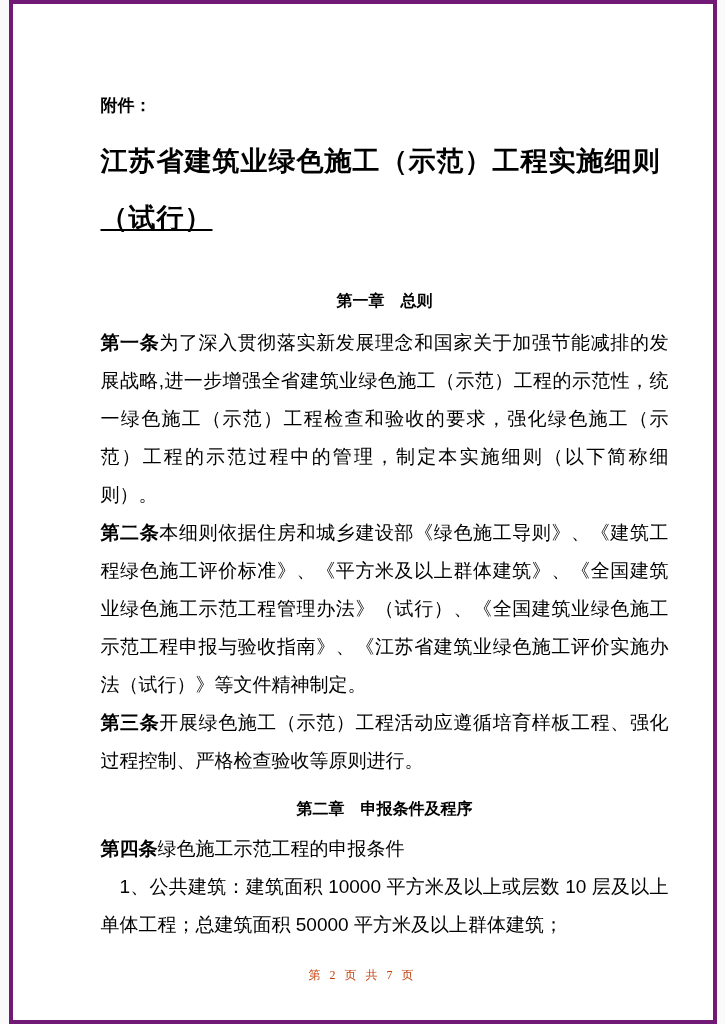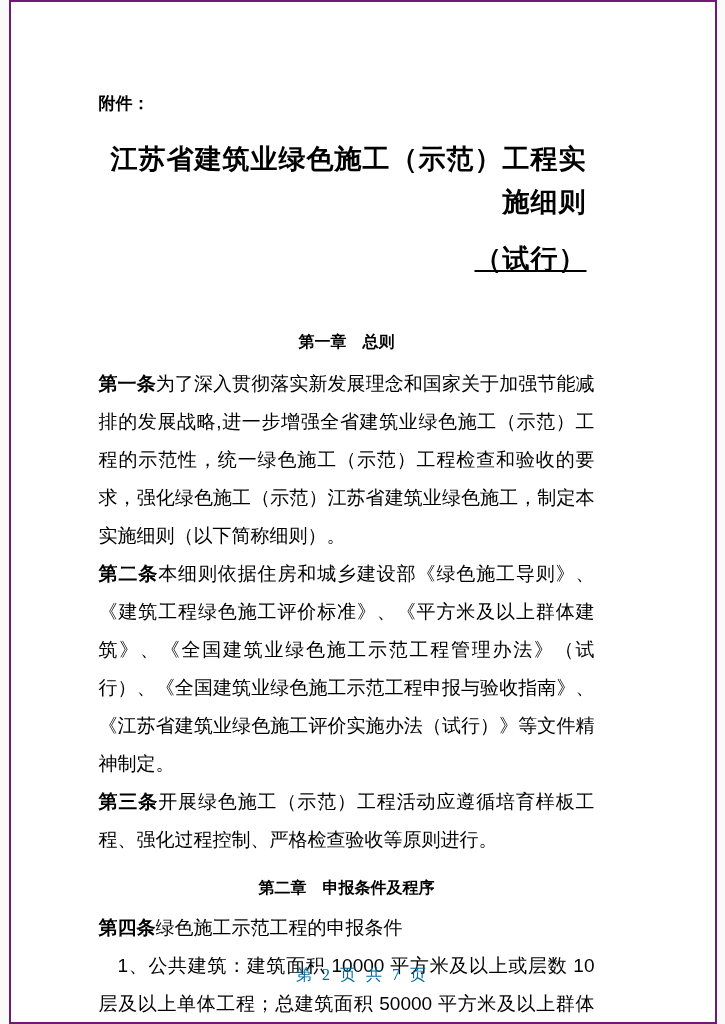--- a/index.html
+++ b/index.html
@@ -6,40 +6,40 @@
     margin: 0;
     padding: 0;
     background: #fafafa;
   }
   .page {
     position: relative;
     width: 708px;
     height: 1024px;
     margin: 0 auto;
     background: #ffffff;
-    border: 2px solid #701a75;
+    border: 4px solid #701a75;
     box-sizing: border-box;
-    padding: 90px 120px 0 88px;
+    padding: 90px 44px 0 88px;
     font-family: "Liberation Sans", "DejaVu Sans", sans-serif;
     color: #000000;
     overflow: hidden;
   }
   .attachment {
     font-size: 17px;
     font-weight: 600;
     line-height: 24px;
   }
   .title {
     font-family: "Liberation Serif", "DejaVu Serif", serif;
     font-weight: bold;
     font-size: 27px;
     line-height: 43px;
-    text-align: right;
+    text-align: left;
     letter-spacing: 1px;
-    margin: 22px 8px 0 0;
+    margin: 22px 0 0 0;
   }
   .subtitle {
     margin-top: 14px;
     text-decoration: underline;
   }
   .chapter {
     font-size: 16px;
     font-weight: bold;
     text-align: center;
     line-height: 30px;
@@ -60,40 +60,40 @@
   }
   .para.indent1 { text-indent: 1em; }
   .para.indent3 { text-indent: 3em; }
   .footer {
     position: absolute;
     left: 0;
     right: 0;
     bottom: 36px;
     text-align: center;
     font-family: "Liberation Serif", "DejaVu Serif", serif;
-    font-size: 16px;
+    font-size: 12px;
     letter-spacing: 3px;
-    color: #0369a1;
+    color: #c2410c;
   }
 </style>
 </head>
 <body>
 
 <div class="page">
 
   <div class="attachment">附件：</div>
 
   <h1 class="title">江苏省建筑业绿色施工（示范）工程实施细则</h1>
 
   <h1 class="title subtitle">（试行）</h1>
 
   <h2 class="chapter">第一章　总则</h2>
 
   <p class="para">
-    <span class="article-label">第一条</span><span>为了深入贯彻落实新发展理念和国家关于加强节能减排的发展战略,进一步增强全省建筑业绿色施工（示范）工程的示范性，统一绿色施工（示范）工程检查和验收的要求，强化绿色施工（示范）江苏省建筑业绿色施工，制定本实施细则（以下简称细则）。</span>
+    <span class="article-label">第一条</span><span>为了深入贯彻落实新发展理念和国家关于加强节能减排的发展战略,进一步增强全省建筑业绿色施工（示范）工程的示范性，统一绿色施工（示范）工程检查和验收的要求，强化绿色施工（示范）工程的示范过程中的管理，制定本实施细则（以下简称细则）。</span>
   </p>
 
   <p class="para">
     <span class="article-label">第二条</span><span>本细则依据住房和城乡建设部《绿色施工导则》、《建筑工程绿色施工评价标准》、《平方米及以上群体建筑》、《全国建筑业绿色施工示范工程管理办法》（试行）、《全国建筑业绿色施工示范工程申报与验收指南》、《江苏省建筑业绿色施工评价实施办法（试行）》等文件精神制定。</span>
   </p>
 
   <p class="para">
     <span class="article-label">第三条</span><span>开展绿色施工（示范）工程活动应遵循培育样板工程、强化过程控制、严格检查验收等原则进行。</span>
   </p>
 

